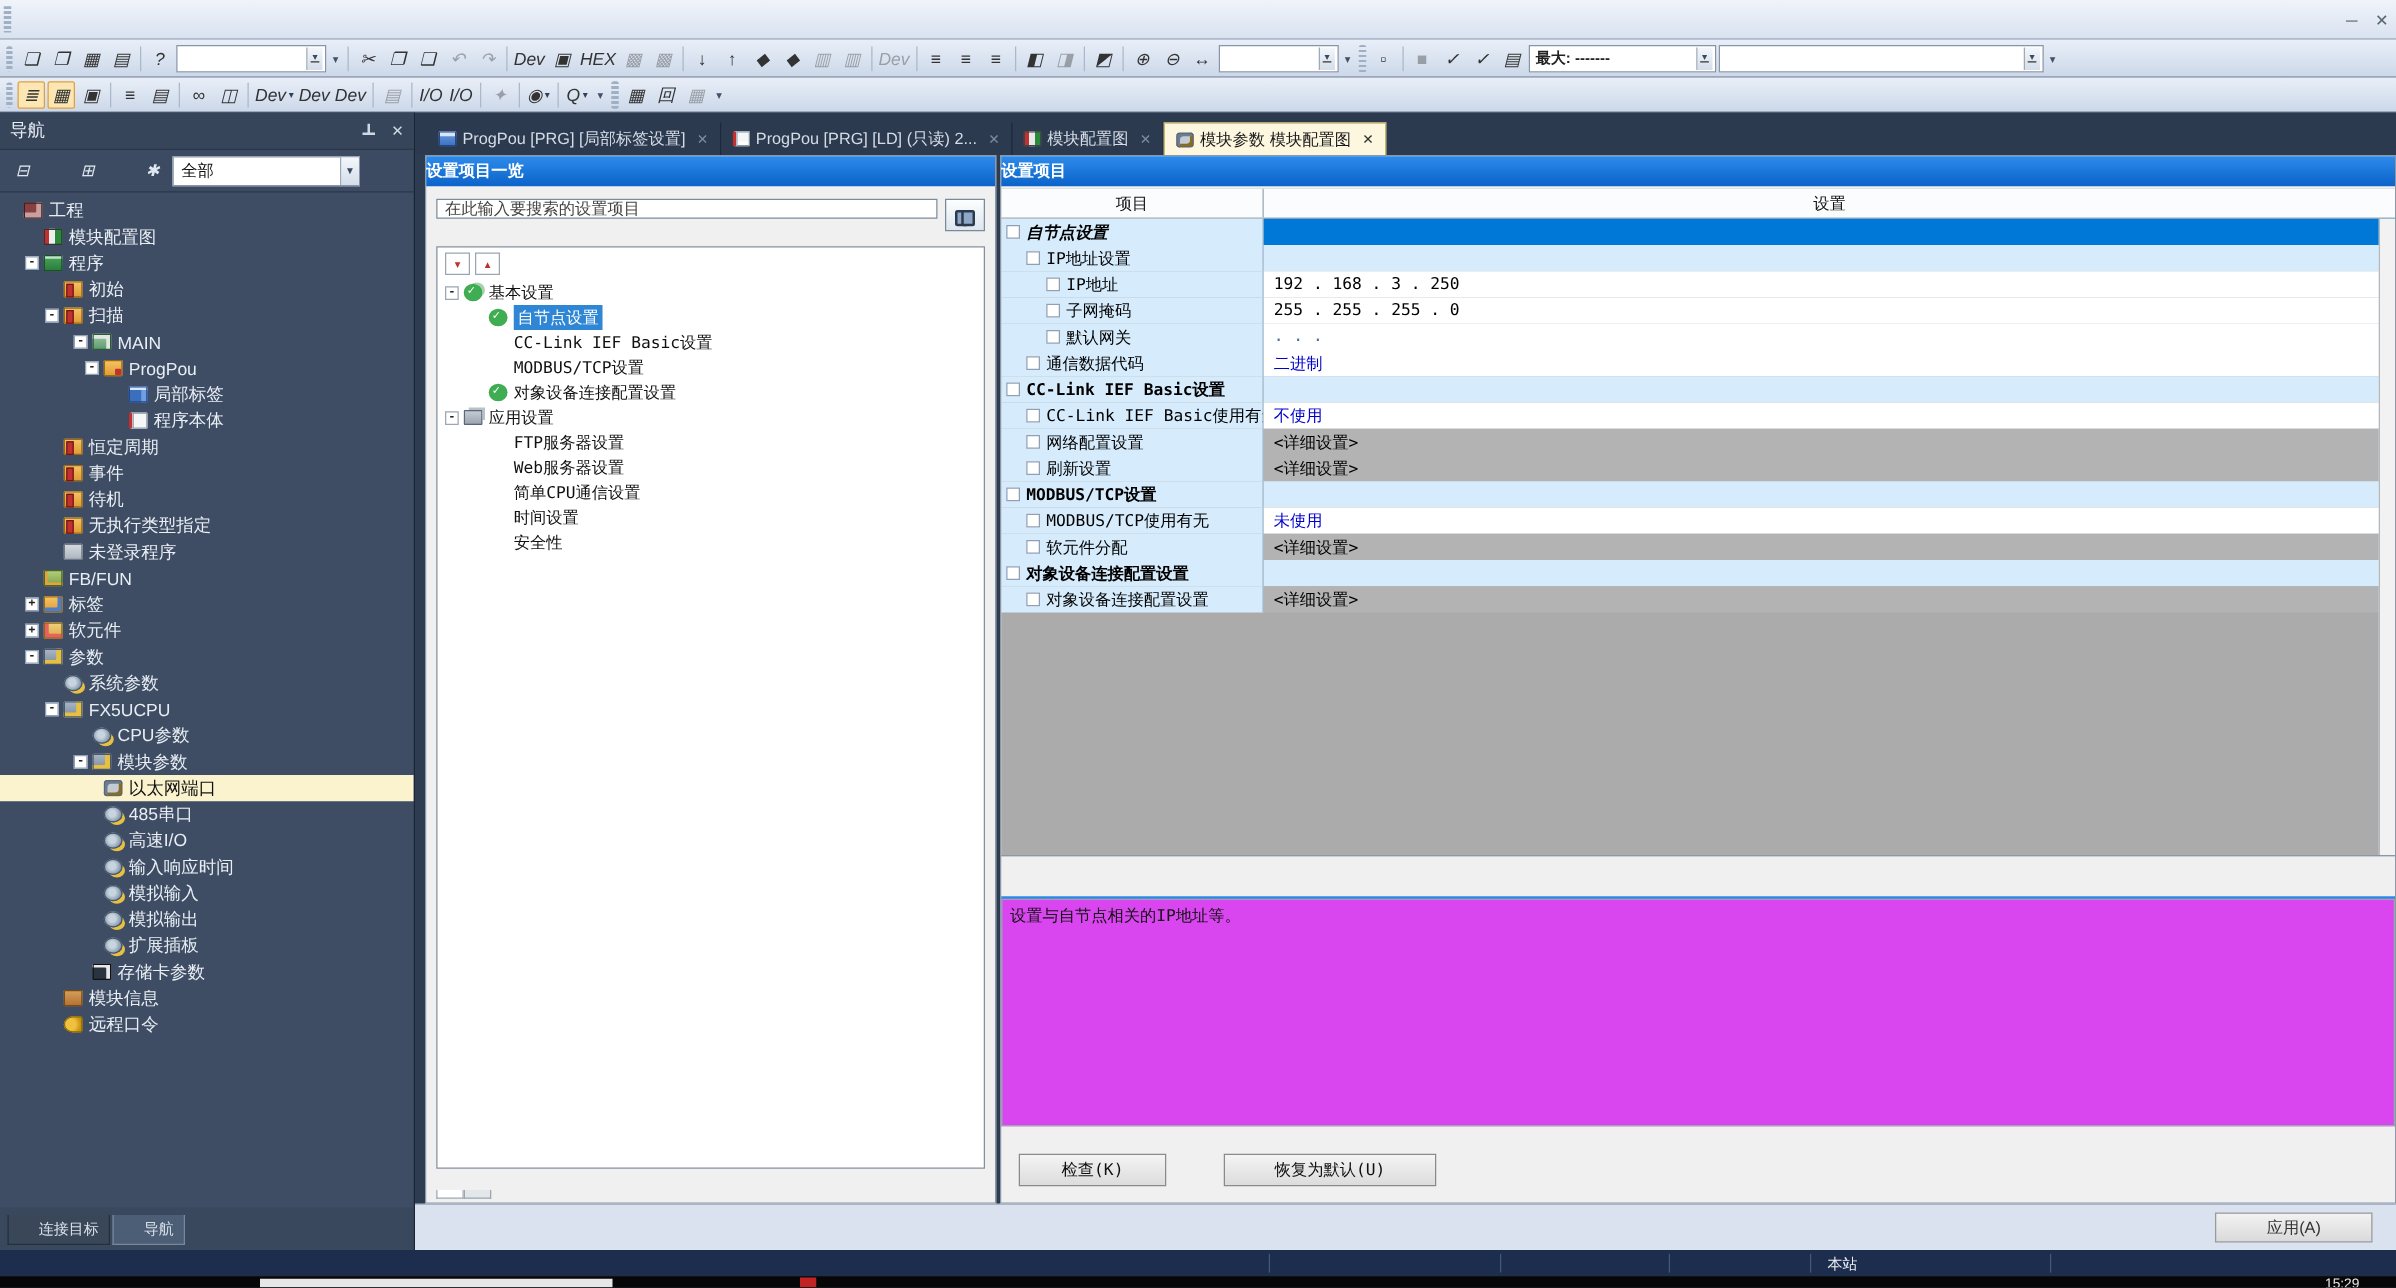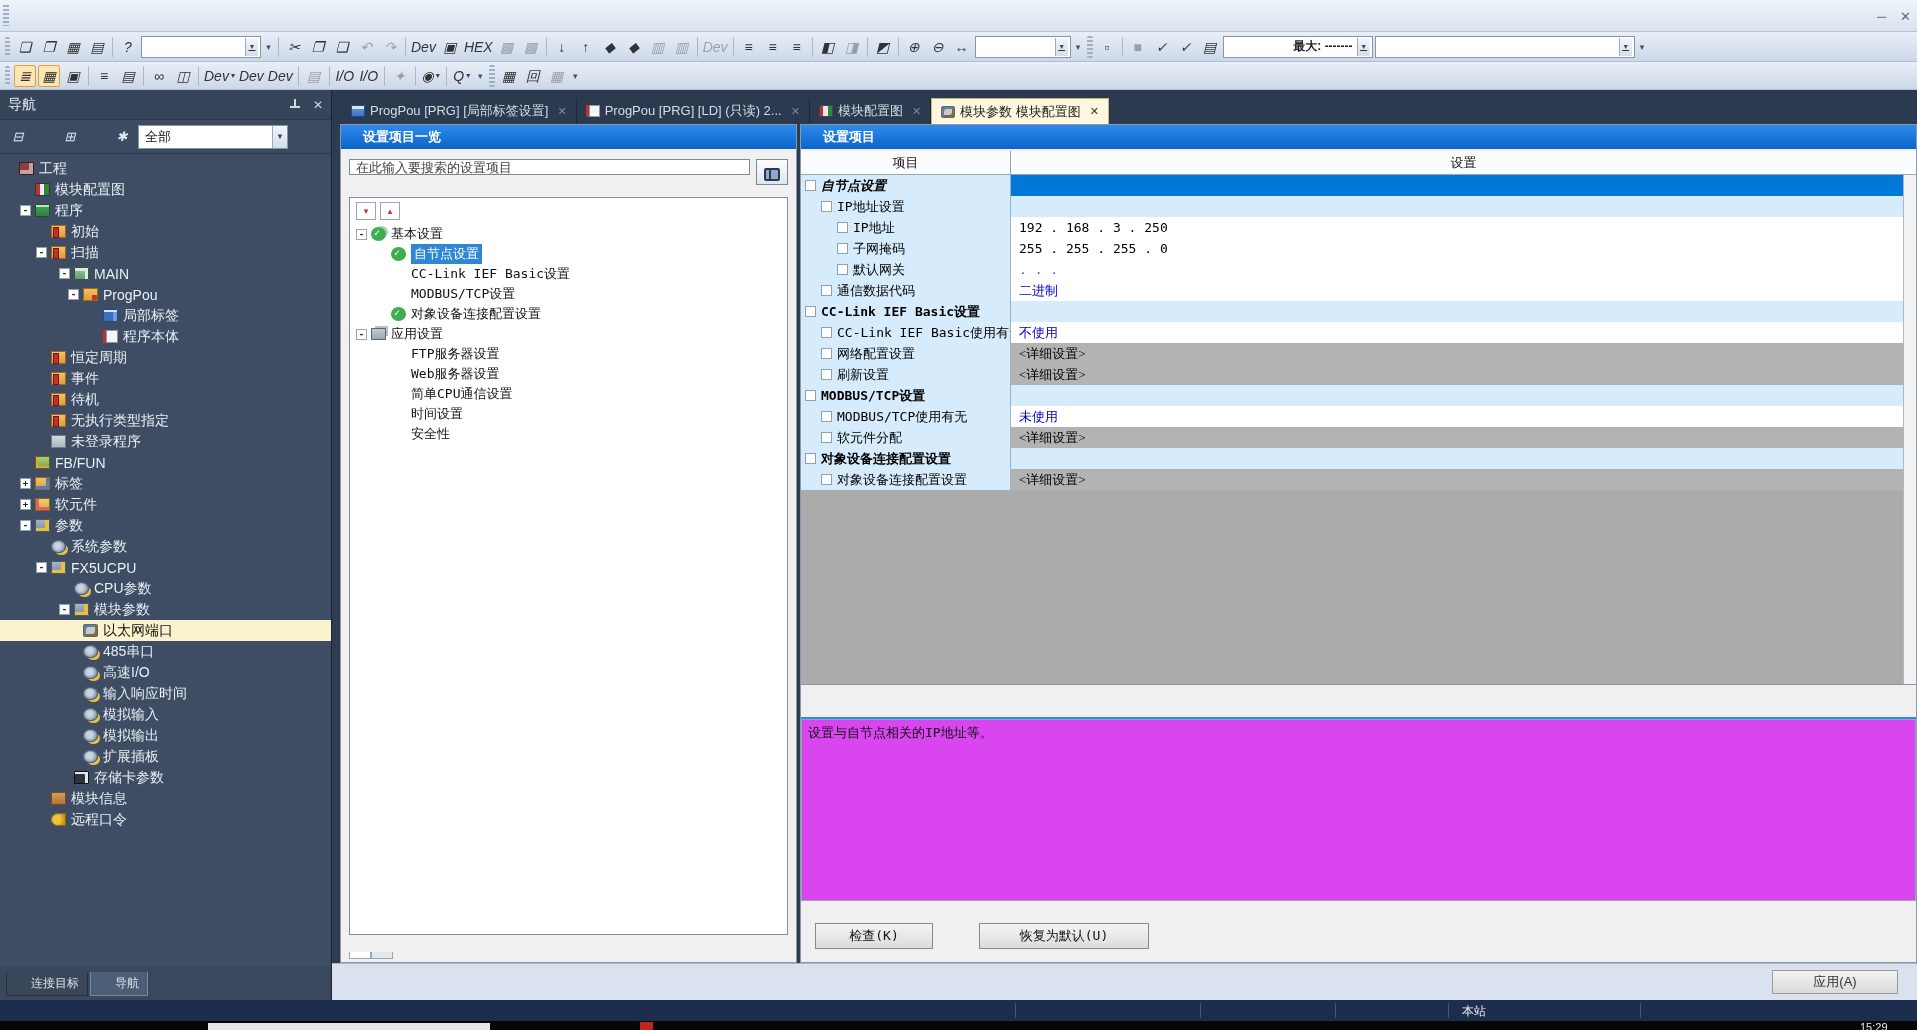--- a/index.html
+++ b/index.html
@@ -38,21 +38,21 @@
   .tb-item[data-t="ovf"] { min-width:11px; width:11px; border:none; }
   .tb-item[data-t="ovf"]::after { content:"▾"; font-size:9px; color:#44506a; }
   .tb-item[data-t="combo"] { background:#fff; border:1px solid #8795a8; border-radius:0;
     justify-content:space-between; padding:0 2px 0 5px; }
   .tb-item[data-t="combo"] .lab { display:inline; font-size:12px; color:#222; white-space:nowrap; }
   .tb-item[data-t="combo"] .arr { display:inline-flex; width:13px; height:18px; align-items:center; justify-content:center;
     background:linear-gradient(#f4f7fb,#d4dde9); border-left:1px solid #9daab9; margin-left:4px; }
   .tb-item[data-t="combo"] .arr::after { content:"▼"; font-size:7px; color:#3a4a61; }
   .tb-item[data-w="96"]  { width:96px; }
   .tb-item[data-w="120"] { width:120px; }
-  .tb-item[data-w="150"] { width:150px;justify-content:flex-end; }
+  .tb-item[data-w="150"] { width:150px; }
   .tb-item[data-w="260"] { width:260px; }
   .tb-item[data-d="1"] { opacity:.38; filter:grayscale(.9); }
   .tb-item[data-p="1"] { background:#fce6b4; border-color:#e0a040; }
   .tb-item[data-a="1"]::after { content:"▾"; font-size:8px; color:#33405a; margin-left:2px; }
 
   
   #tabbar { position:absolute; left:332px; top:90px; width:1585px; height:34px;
     background:#2c3a50; display:flex; align-items:flex-end; padding-left:10px; }
   .dtab { display:inline-flex; align-items:center; gap:5px; height:26px; padding:0 9px;
     font-size:13px; color:#d5dce6; border-right:1px solid #1d2838; cursor:default; white-space:nowrap; }
@@ -122,21 +122,21 @@
   [data-icon="key"] > .ico { background:radial-gradient(circle at 30% 50%, #f0c040 40%, #c89010 75%); border-radius:50% 2px 2px 50%; box-shadow:inset 0 0 0 1px #8a6a00; }
   #nav-bottom { position:absolute; left:0; bottom:0; width:100%; height:34px; display:flex; align-items:flex-end;
     padding:0 0 4px 6px; gap:2px; background:#33405466; }
   .nbtab { display:inline-flex; align-items:center; gap:4px; font-size:12px; padding:3px 8px;
     color:#d8e0ea; background:#394759; border:1px solid #24303f; border-top:none; }
   .nbtab[data-active="true"] { background:#4c5d76; border-color:#76879f; }
   .nbico { width:12px; height:10px; display:inline-block; }
 
   
   .ptitle { height:24px; background:linear-gradient(#2d8beb,#0b63c9); color:#fff; font-size:13px; font-weight:bold;
-    display:flex; align-items:center; padding:0 22px;text-align:center; }
+    display:flex; align-items:center; padding:0 0;text-align:center; }
 
   
   #center { position:absolute; left:340px; top:124px; width:457px; height:839px; background:#f0f0f0;
     border:1px solid #8b98a8; }
   #c-search-row { position:absolute; left:8px; top:34px; right:8px; height:26px; display:flex; gap:6px; }
   #c-search { flex:1; height:16px; border:1px solid #7a8a9a; font-size:13px; padding:0 6px;
     font-family:"DejaVu Sans Mono",monospace; color:#222; background:#fff; }
   #c-search::placeholder { color:#444; opacity:1; }
   #c-search-btn { width:32px; height:26px; border:1px solid #7a8a9a; background:linear-gradient(#fdfefe,#dde6ef);
     display:flex; align-items:center; justify-content:center; }
@@ -183,21 +183,21 @@
     font-size:13px; color:#000; white-space:nowrap; }
   .srow[data-level="0"] .sl { padding-left:4px; }
   .srow[data-level="1"] .sl { padding-left:20px; }
   .srow[data-level="2"] .sl { padding-left:36px; }
   .srow[data-type="section"] .sl .slbl { font-weight:bold; }
   .srow[data-type="section"][data-selected="true"] .sl .slbl { font-style:italic; }
   .srow[data-type="section"] .sv, .srow[data-type="group"] .sv { background:#d6ebfb; }
   .srow[data-selected="true"] .sv { background:#0078d7; }
   .srow .exp { border-color:#8fa0b4; margin-right:5px; }
   .srow[data-kind="link"] .sv { color:#0000cc; }
-  .srow[data-kind="detail"] .sv { background:#b3b3b3; color:#000;font-family:Liberation Serif, serif; }
+  .srow[data-kind="detail"] .sv { background:#b3b3b3; color:#000; }
   .srow[data-kind="dots"] .sv { color:#4a6a9a; }
   #s-scroll { position:absolute; right:0; top:24px; bottom:0; width:13px; background:#f2f2f2; border-left:1px solid #b0b8c0; }
   #desc-title { position:absolute; left:0; top:592px; right:0;font-style:italic; }
   #desc-body { position:absolute; left:0; top:594px; right:0; height:182px; background:#d946ef; border:1px solid #9aa5b1;
     font-size:13px; color:#111; padding:4px 6px; font-family:"DejaVu Sans Mono",monospace; }
   .wbtn { position:absolute; height:26px; background:linear-gradient(#f4f4f4,#dcdcdc); border:1px solid #8a8a8a;
     font-size:13px; color:#111; display:flex; align-items:center; justify-content:center;
     font-family:"DejaVu Sans Mono",monospace; }
   #btn-check { left:14px; top:798px; width:118px; }
   #btn-restore { left:178px; top:798px; width:170px; }

